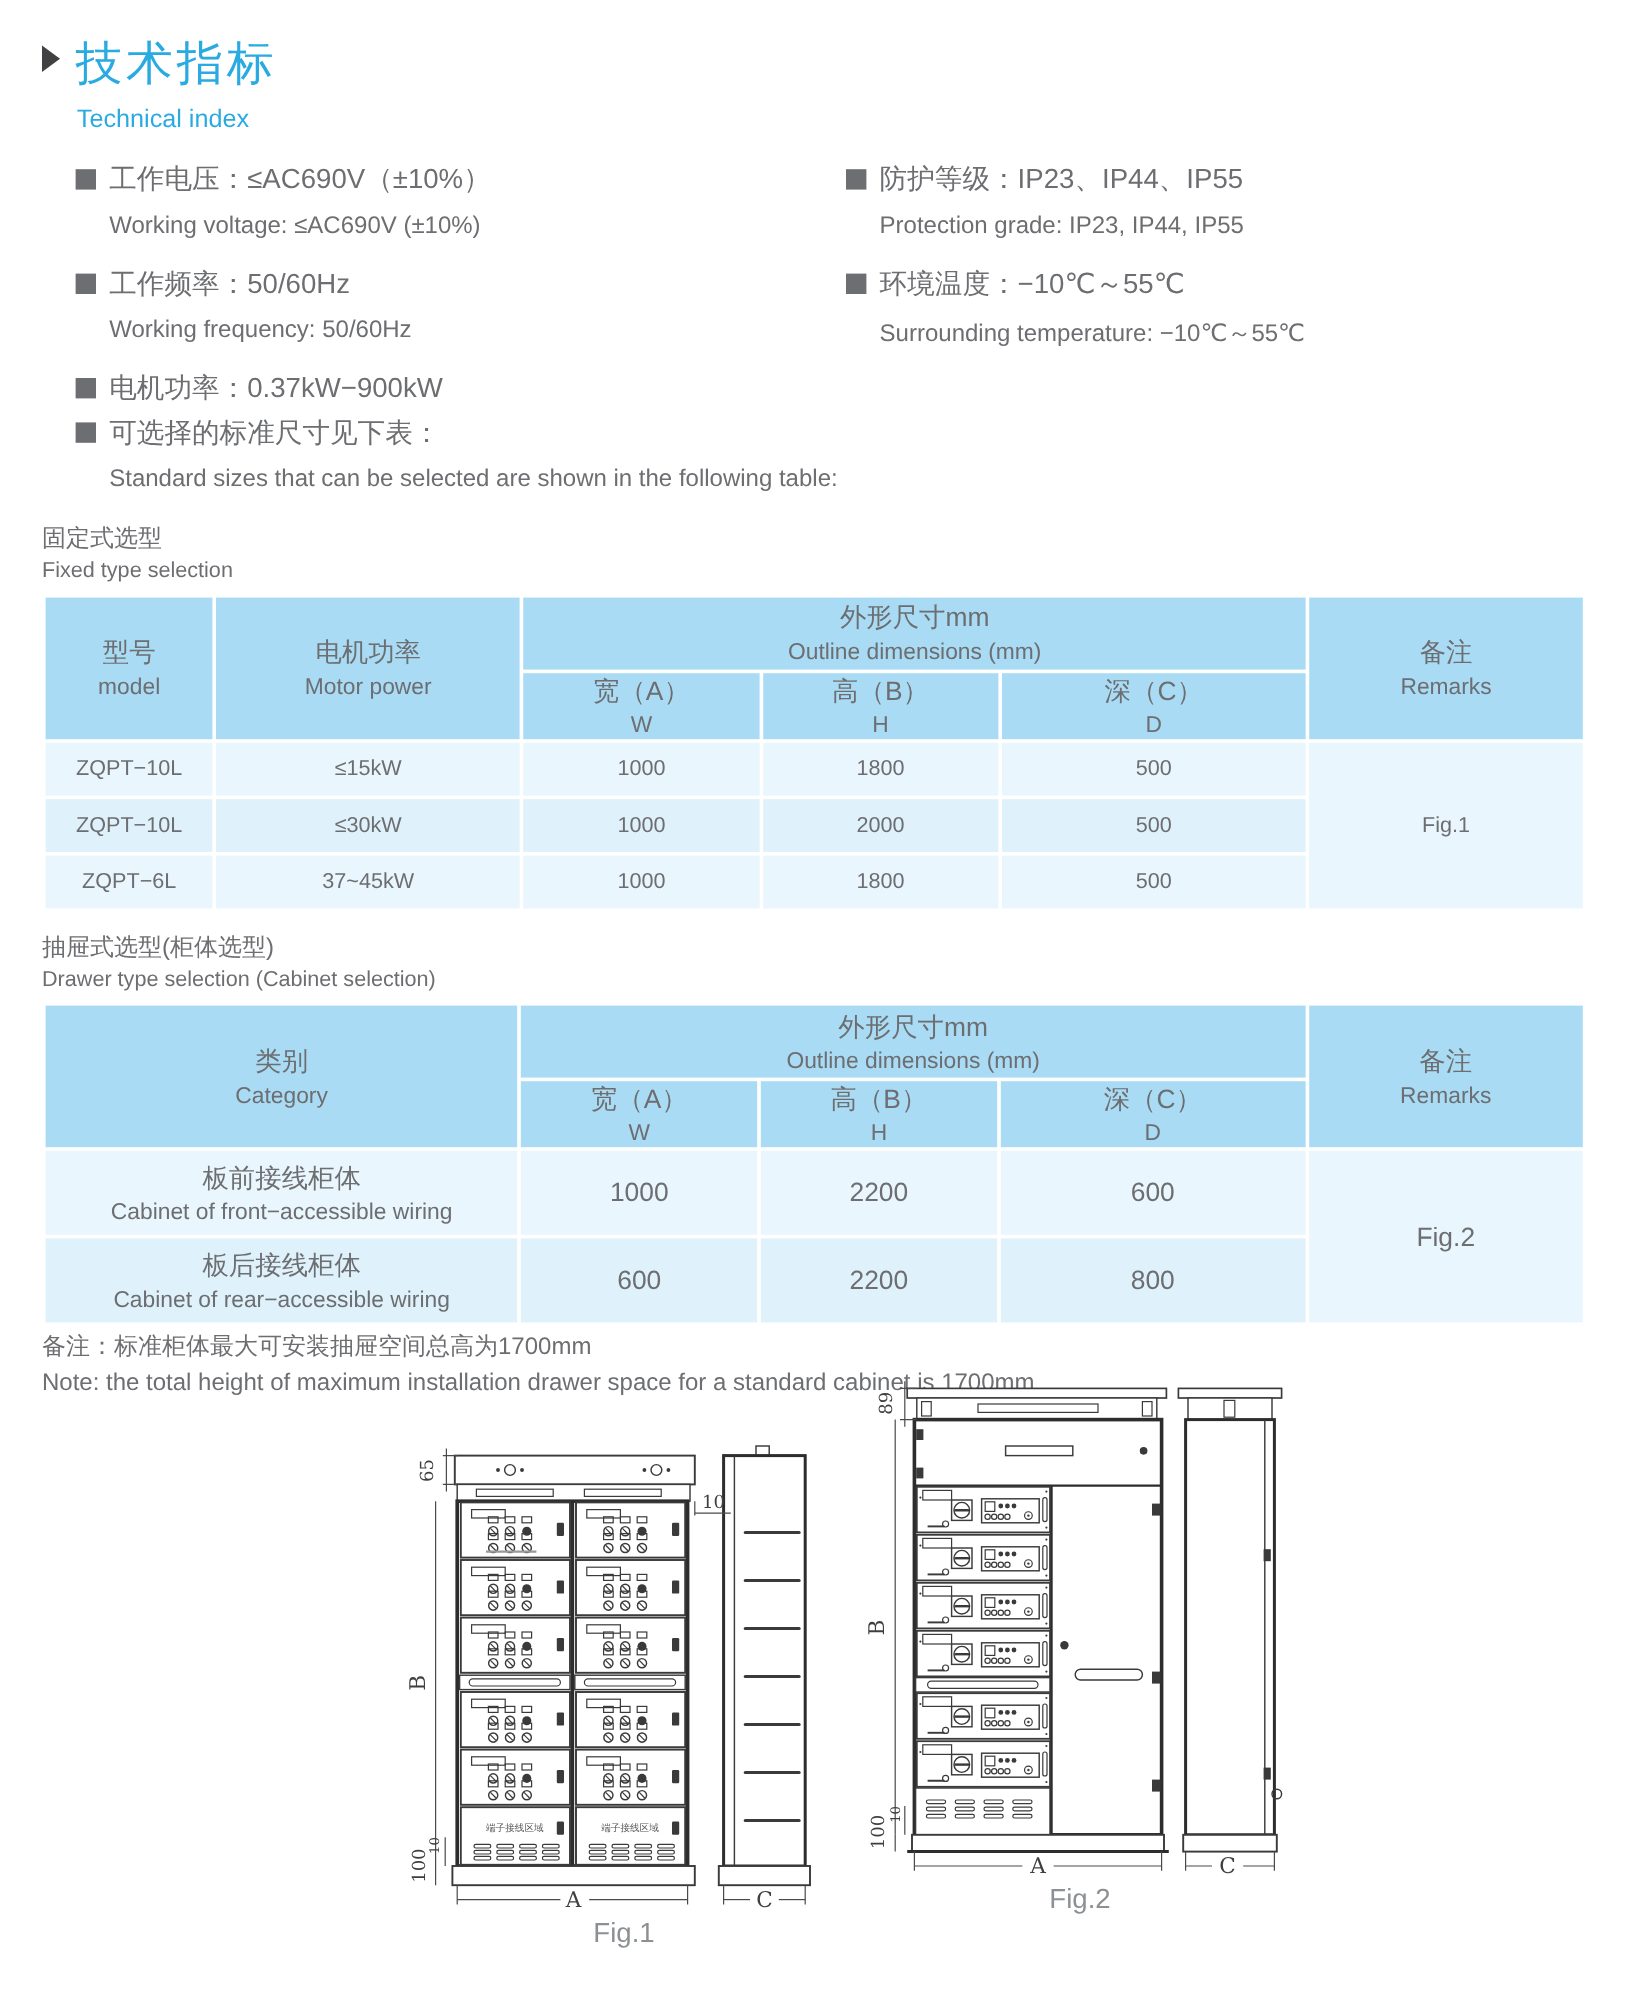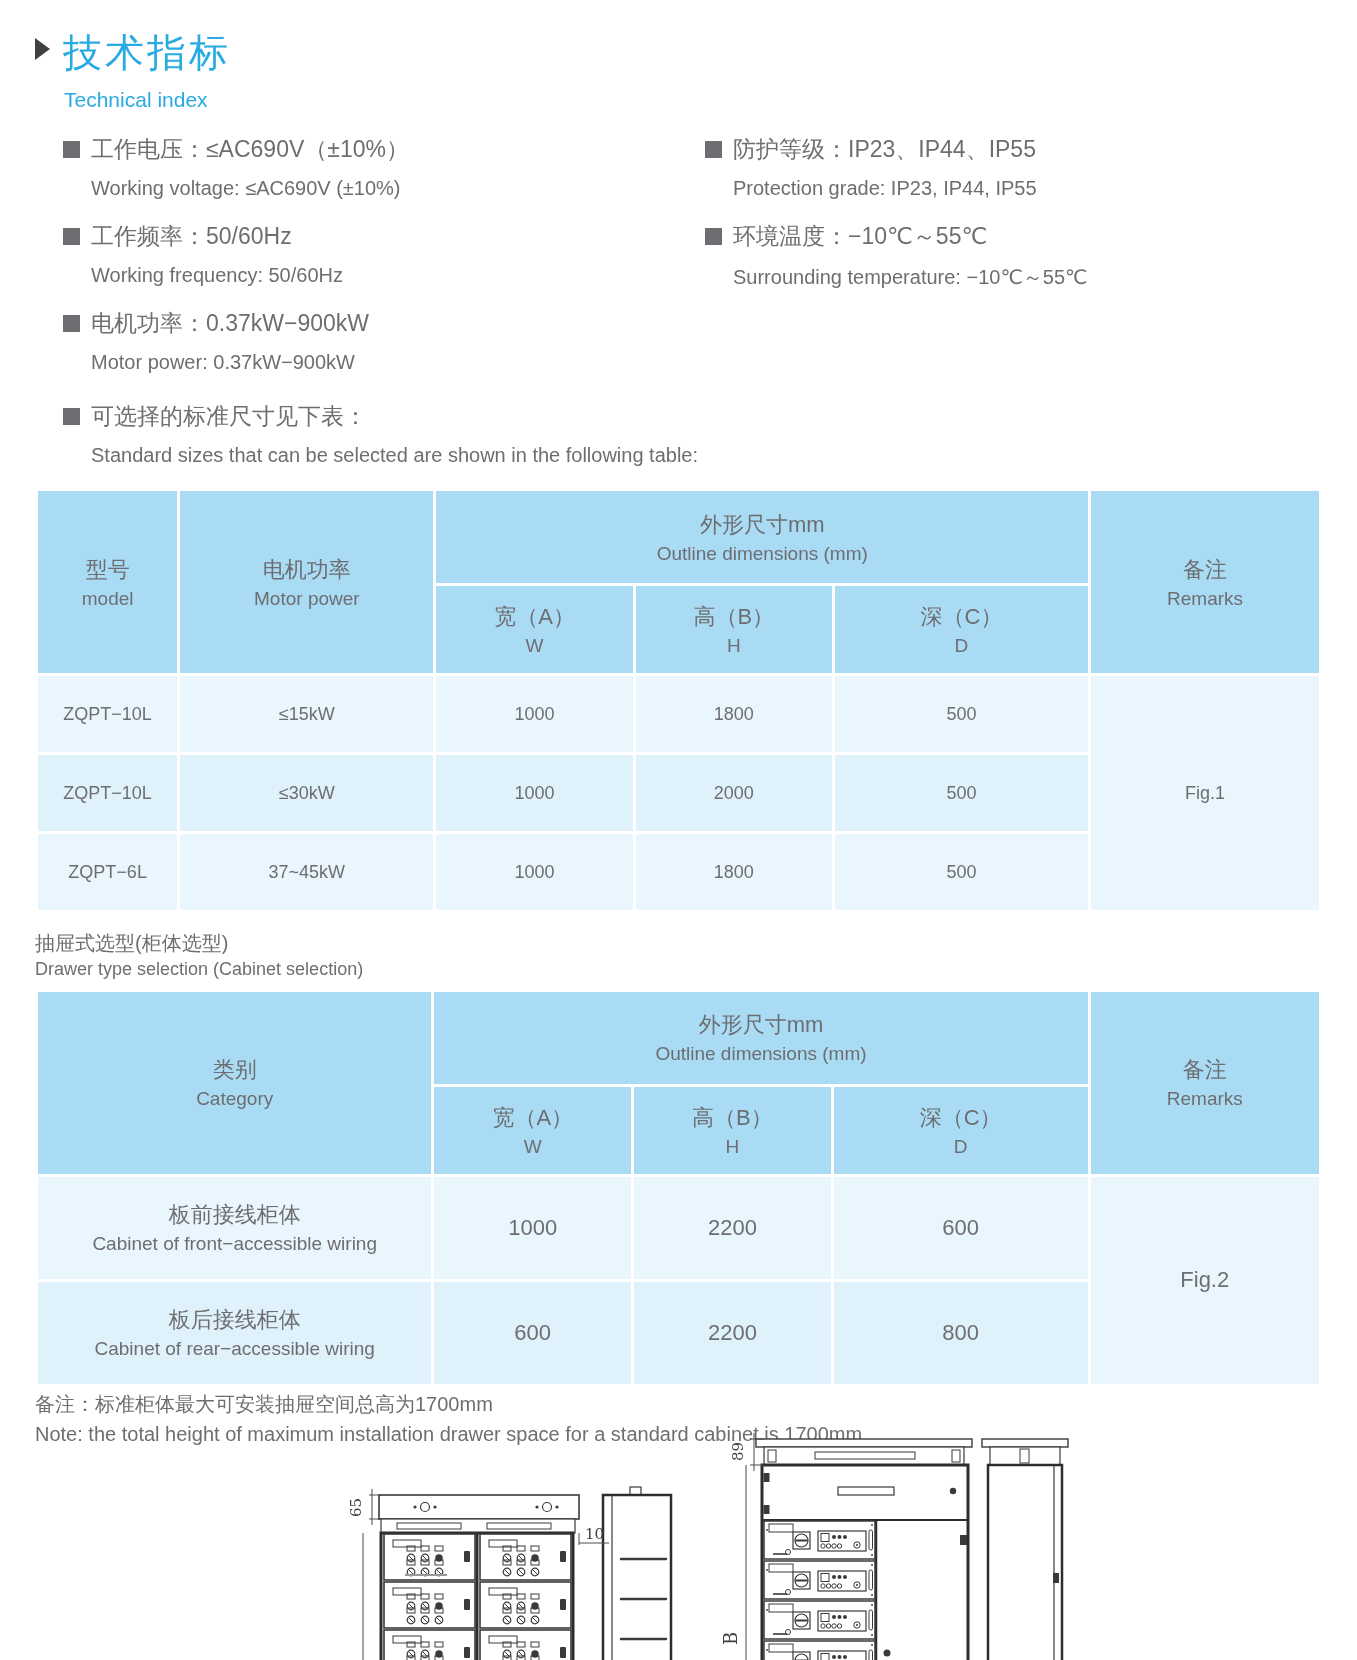--- a/index.html
+++ b/index.html
@@ -22,21 +22,21 @@
   .sq { width:17px; height:17px; background:#6d6e71; margin-right:11px; flex:none; }
   .spec-en { font-size:20px; margin:12px 0 21px 28px; }
   .std { margin:6px 0 0 28px; }
 
   
   .sec { margin-top:26px; font-size:20px; line-height:1.25; }
   .sec .en { font-size:18px; margin-top:2px; }
 
   
   table { border-collapse:separate; border-spacing:3px; width:100%; table-layout:fixed; margin-top:8px; }
-  th,td { text-align:center; vertical-align:middle; font-weight:normal; padding:16px; }
+  th,td { text-align:center; vertical-align:middle; font-weight:normal; padding:0; }
   .hd { background:#a9dcf4; }
   .b1 { background:#e9f6fd; }
   .b2 { background:#dff2fb; }
   .l1 { font-size:22px; }
   .l2 { font-size:19px; margin-top:3px; }
   tr.gh th { height:60px; }
   tr.sh th { height:48px;text-align:center; }
   table.t1 td { height:44px; font-size:18px; }
   table.t2 td { height:70px; font-size:22px; }
 
@@ -75,21 +75,20 @@
             <span class="sq"></span>
             <span>工作频率：50/60Hz</span>
           </div>
         <div class="spec-en">Working frequency: 50/60Hz</div>
       </div>
       <div class="spec">
         <div class="spec-cn">
             <span class="sq"></span>
             <span>电机功率：0.37kW−900kW</span>
           </div>
-        <div class="spec-en">Motor power: 0.37kW−900kW</div>
       </div>
     </div>
     <div>
       <div class="spec">
         <div class="spec-cn">
             <span class="sq"></span>
             <span>防护等级：IP23、IP44、IP55</span>
           </div>
         <div class="spec-en">Protection grade: IP23, IP44, IP55</div>
       </div>
@@ -104,20 +103,24 @@
   </div>
 
   <div class="spec std">
     <div class="spec-cn">
         <span class="sq"></span>
         <span>可选择的标准尺寸见下表：</span>
       </div>
     <div class="spec-en">Standard sizes that can be selected are shown in the following table:</div>
   </div>
 
+  <div class="sec">
+    <div>固定式选型</div>
+    <div class="en">Fixed type selection</div>
+  </div>
 
   <table class="t1">
     <colgroup>
         <col style="width:11%">
         <col style="width:20%">
         <col style="width:15.5%">
         <col style="width:15.5%">
         <col style="width:20%">
         <col style="width:18%">
       </colgroup>

